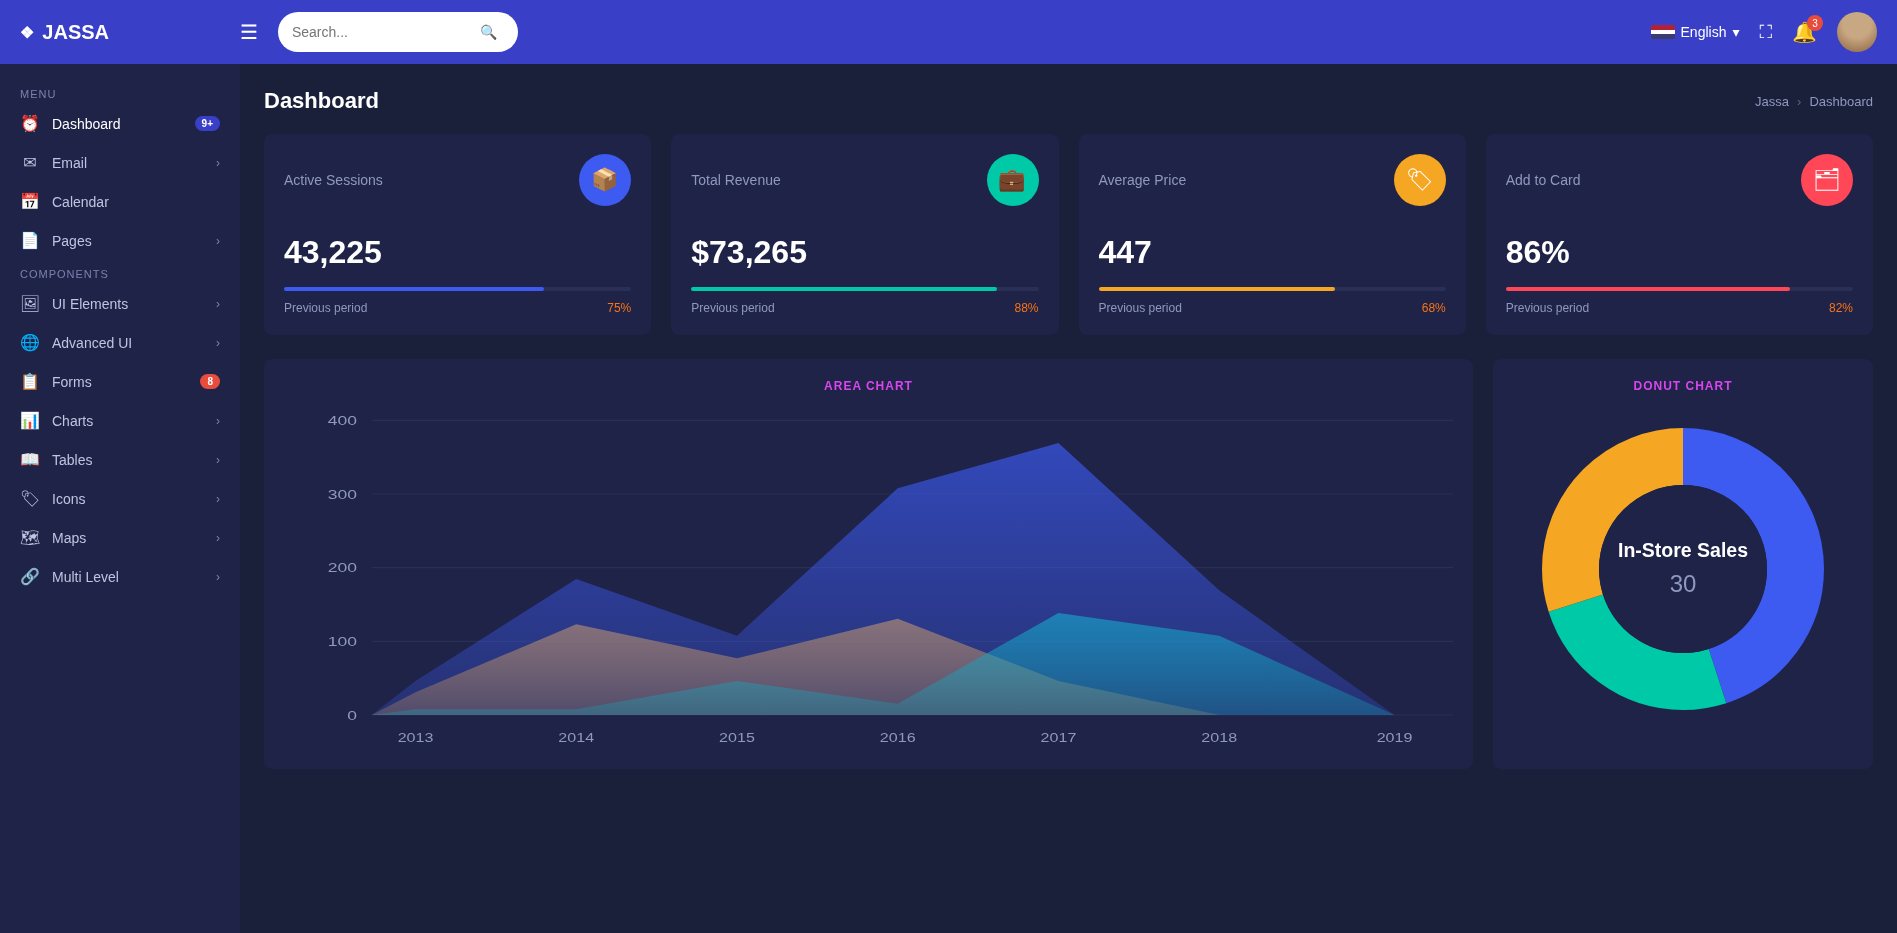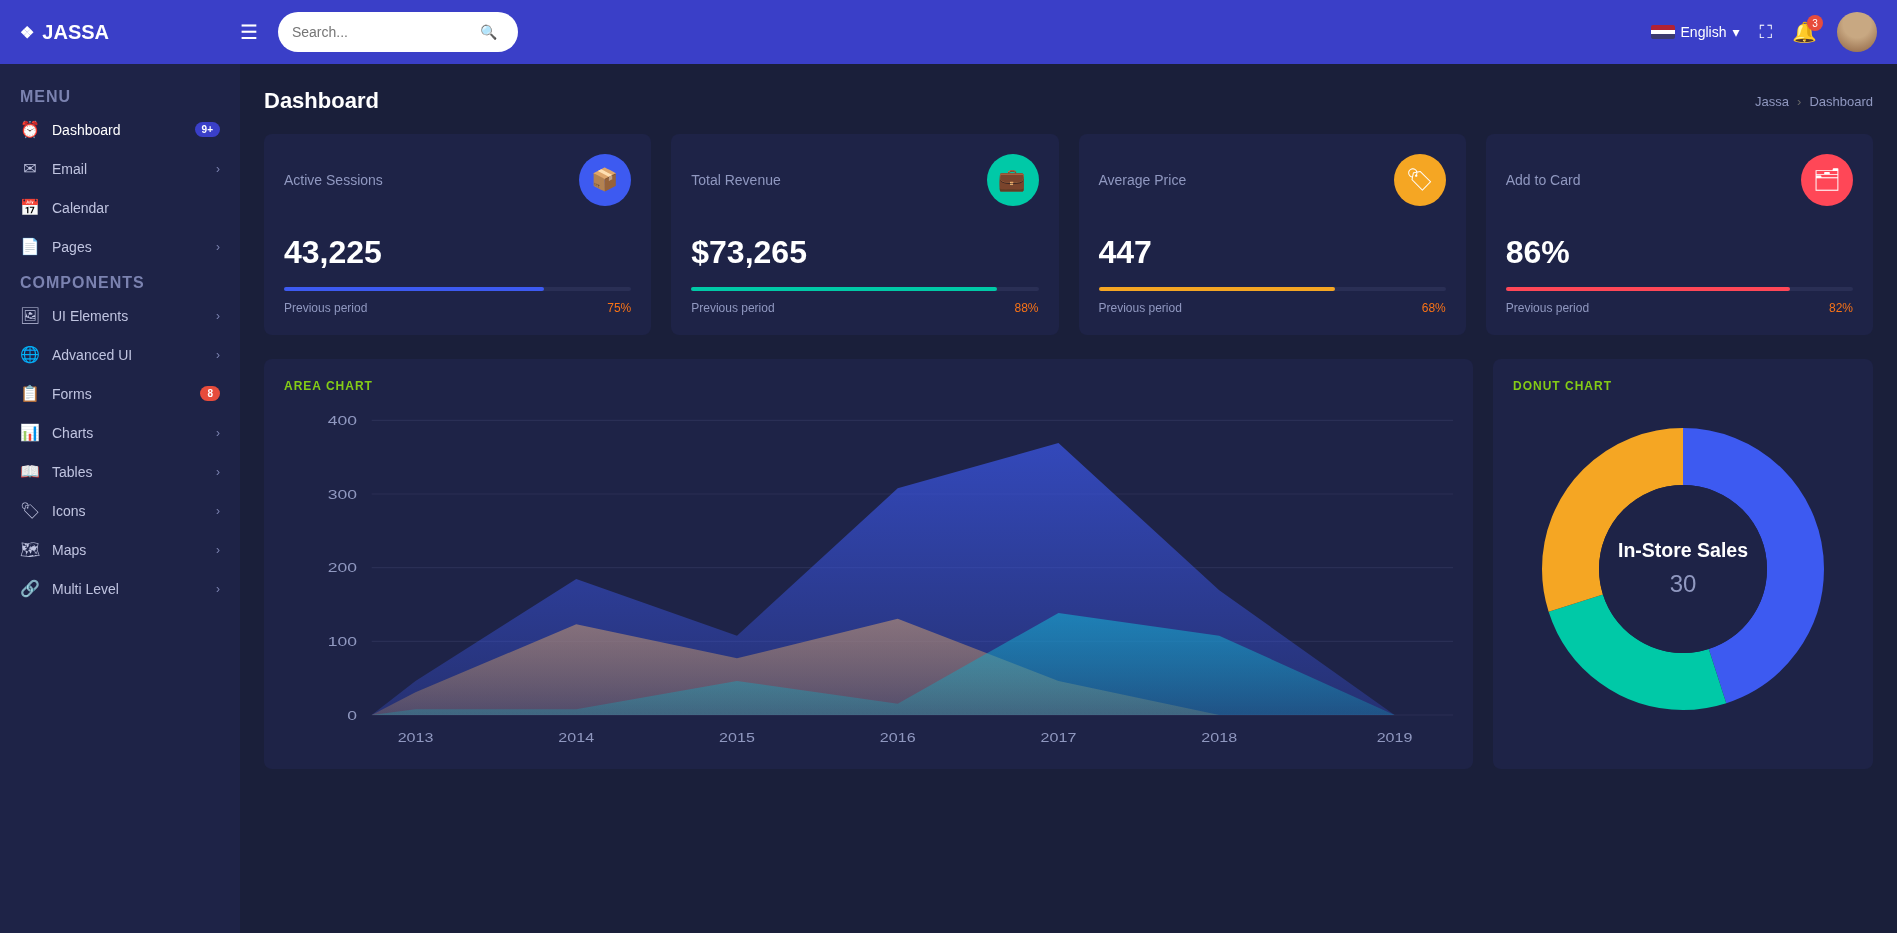--- a/index.html
+++ b/index.html
@@ -87,25 +87,25 @@
     .sidebar {
       width: 240px;
       background: #1e2347;
       flex-shrink: 0;
       overflow-y: auto;
       padding: 16px 0;
     }
     .sidebar::-webkit-scrollbar { width: 4px; }
     .sidebar::-webkit-scrollbar-thumb { background: #3a3fc8; }
     .sidebar-section-label {
-      font-size: 16px;
+      font-size: 11px;
       color: #7b82b0;
       padding: 8px 20px 4px;
       letter-spacing: 1px;
-      font-weight: 700;
+      font-weight: 400;
     }
     .sidebar-item {
       display: flex;
       align-items: center;
       padding: 10px 20px;
       cursor: pointer;
       font-size: 14px;
       color: #c0c4e0;
       gap: 12px;
       position: relative;
@@ -183,24 +183,25 @@
       gap: 20px;
     }
     .chart-card {
       background: #1e2347;
       border-radius: 8px;
       padding: 20px;
     }
     .chart-card-title {
       font-size: 12px;
       font-weight: 700;
-      color: #84cc16;
+      color: #d946ef;
       letter-spacing: 1px;
       margin-bottom: 16px;
       text-transform: uppercase;
+      text-align: center;
     }
 
     
     .area-chart-container { width: 100%; height: 340px; position: relative; }
     .area-chart-svg { width: 100%; height: 100%; }
 
     
     .donut-chart-container {
       display: flex;
       align-items: center;

